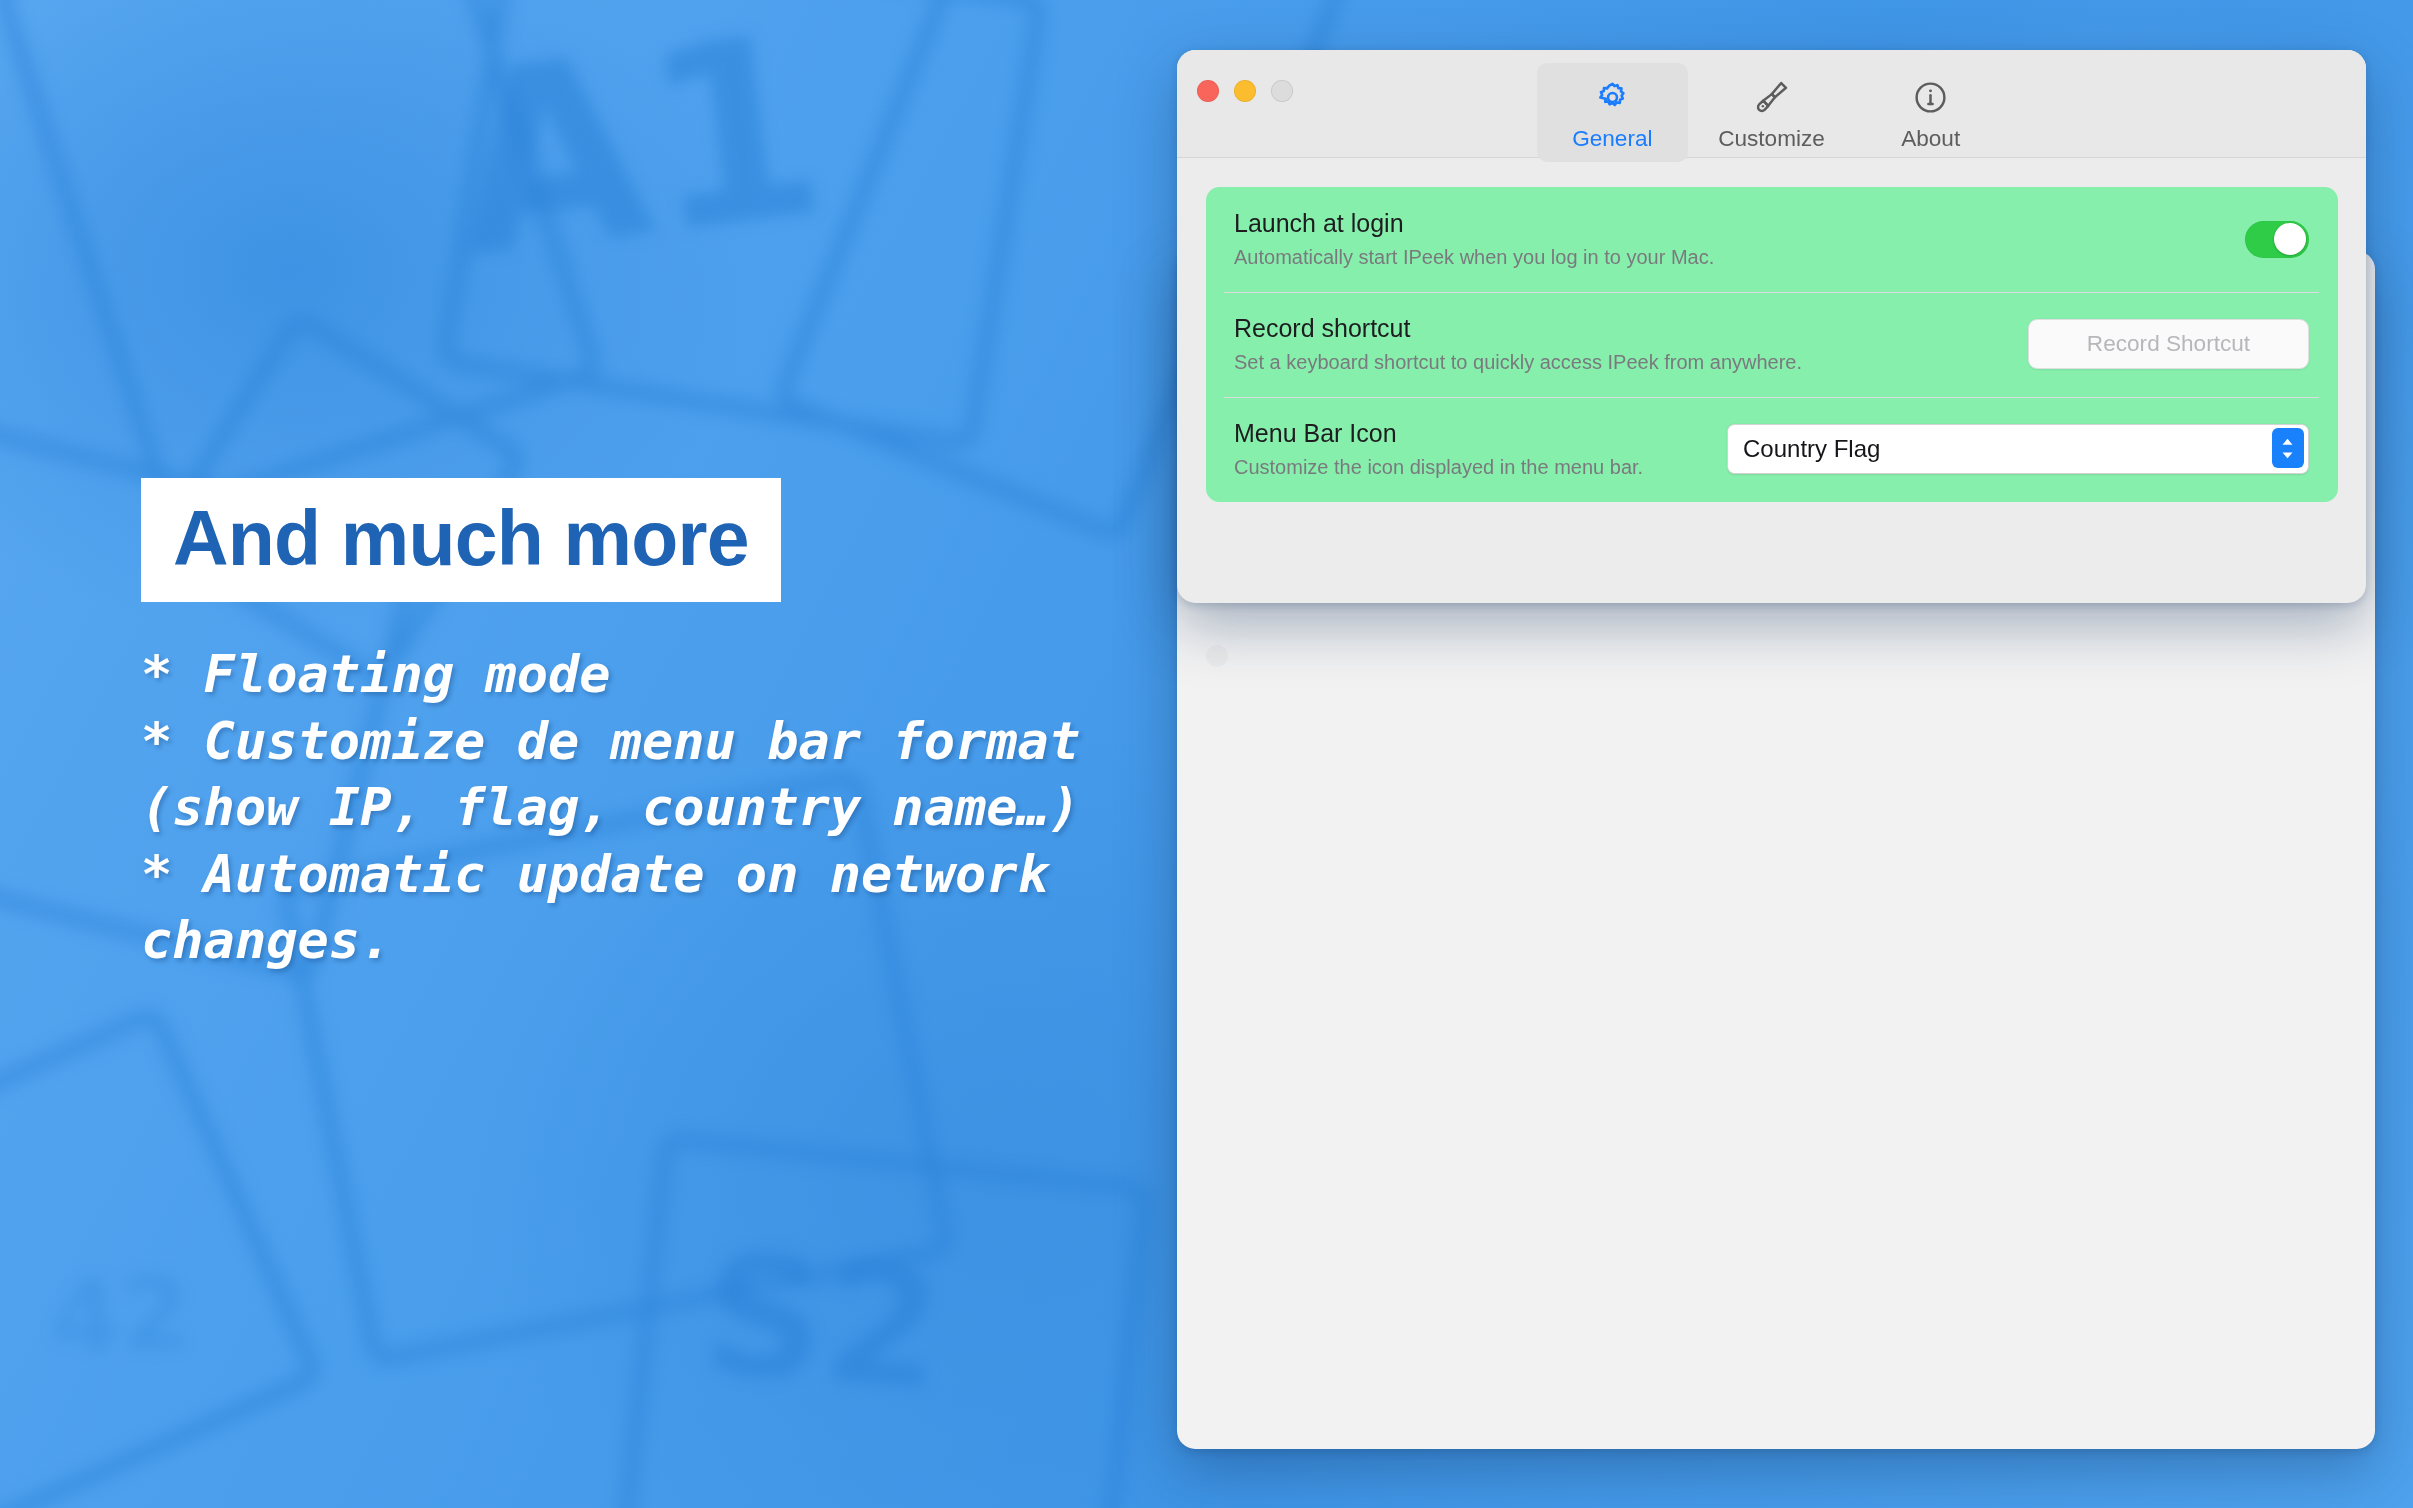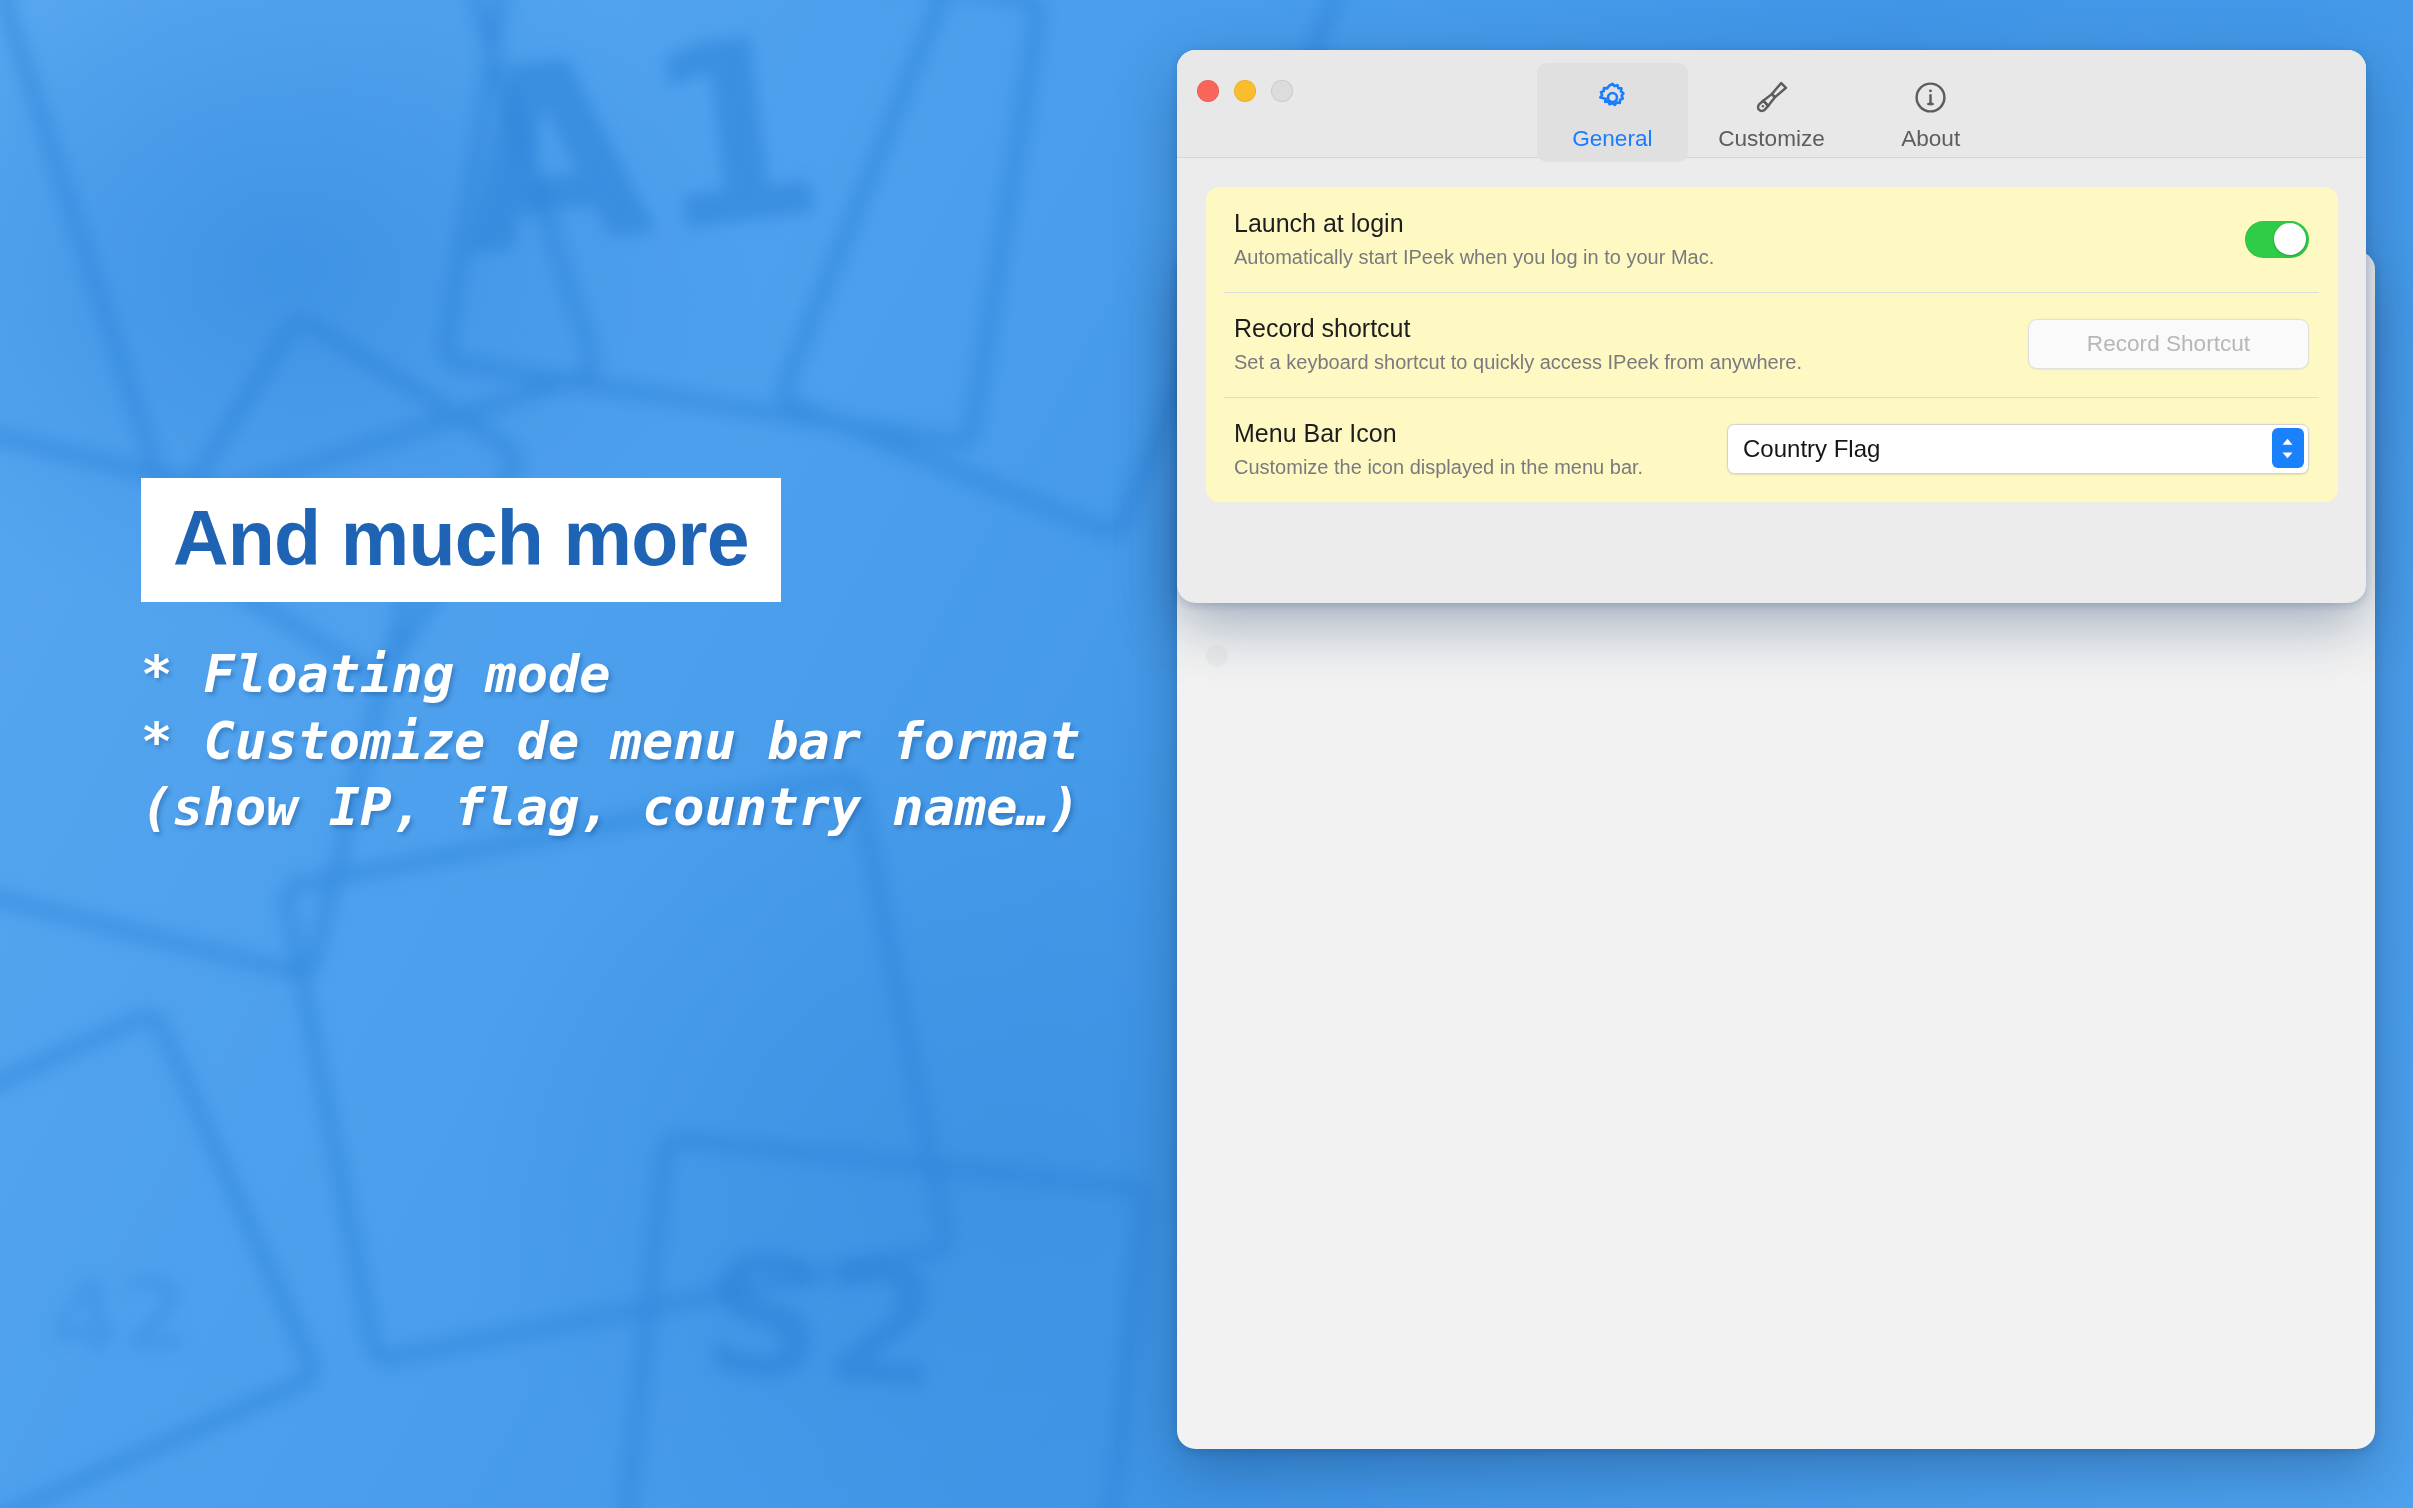--- a/index.html
+++ b/index.html
@@ -130,21 +130,21 @@
     margin-top: 6.7px;
     font-size: 22.6px;
     color: #5d5d5d;
   }
   .tab.active .lbl { color: #1a7cff; }
 
   .win-front-body { padding: 28.5px; }
 
   
   .card {
-    background: #fef9c3;
+    background: #86efac;
     border-radius: 13.4px;
     overflow: hidden;
   }
   .card.light { background: #ebebeb; }
   .row {
     position: relative;
     display: flex; align-items: center;
     padding: 20px 28.5px;
     min-height: 65px;
   }
@@ -241,20 +241,21 @@
     <span class="g3">42</span>
   </div>
 
   <div class="promo">
     <div class="promo-headline-box">
       <div class="promo-headline">And much more</div>
     </div>
     <div class="promo-list">
       <p>* Floating mode</p>
       <p>* Customize de menu bar format (show IP, flag, country name…)</p>
+      <p>* Automatic update on network changes.</p>
     </div>
   </div>
 
   <div class="win win-back">
     <div class="win-back-body">
       <div class="card light" id="display-card">
           <div class="row"></div>
         </div>
     </div>
   </div>

